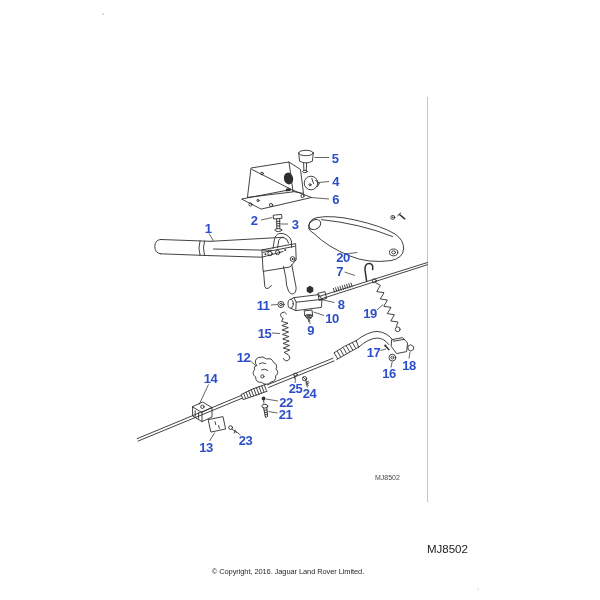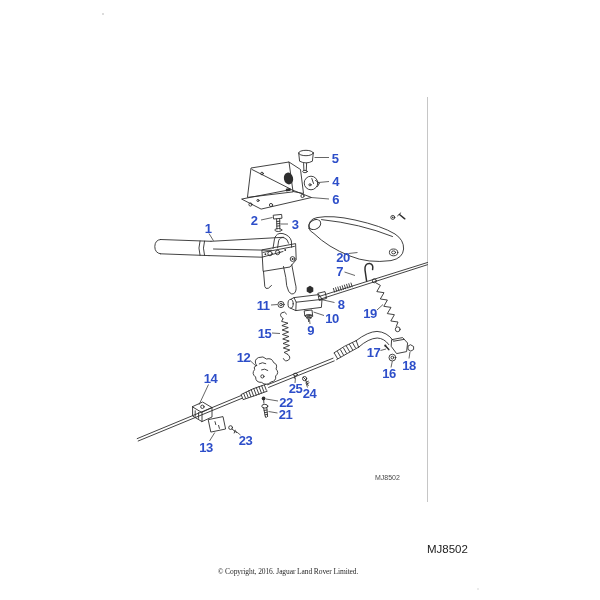--- a/index.html
+++ b/index.html
@@ -11,21 +11,21 @@
   #artwork .fl{fill:var(--art,#2e2e2e);stroke:none;}
   #artwork .thick{stroke-width:1.5;}
   #frame-line{stroke:var(--frame,#c6c6c6);stroke-width:1;}
   .leader{stroke:#3f3f3f;stroke-width:.8;fill:none;}
   .callout{fill:var(--callout,#2d4ec9);font:700 13px "Liberation Sans",sans-serif;
            letter-spacing:-0.6px;text-anchor:middle;}
   .watermark{position:absolute;left:375px;top:474px;width:30px;font-size:7px;color:#4a4a4a;
              white-space:nowrap;}
   .figcode{position:absolute;left:427px;top:543px;font-size:11.5px;color:#222;white-space:nowrap;}
   .copyright{position:absolute;left:288px;top:567px;transform:translateX(-50%);font-size:7.5px;
-             color:#2a2a2a;white-space:nowrap;letter-spacing:-0.1px;font-family:Liberation Serif, serif;}
+             color:#2a2a2a;white-space:nowrap;letter-spacing:-0.1px;}
 </style>
 </head>
 <body>
 
 <div class="stage">
 
   <svg width="600" height="600" viewBox="0 0 600 600">
 
     <line id="frame-line" x1="427.5" y1="97" x2="427.5" y2="502"></line>
 

